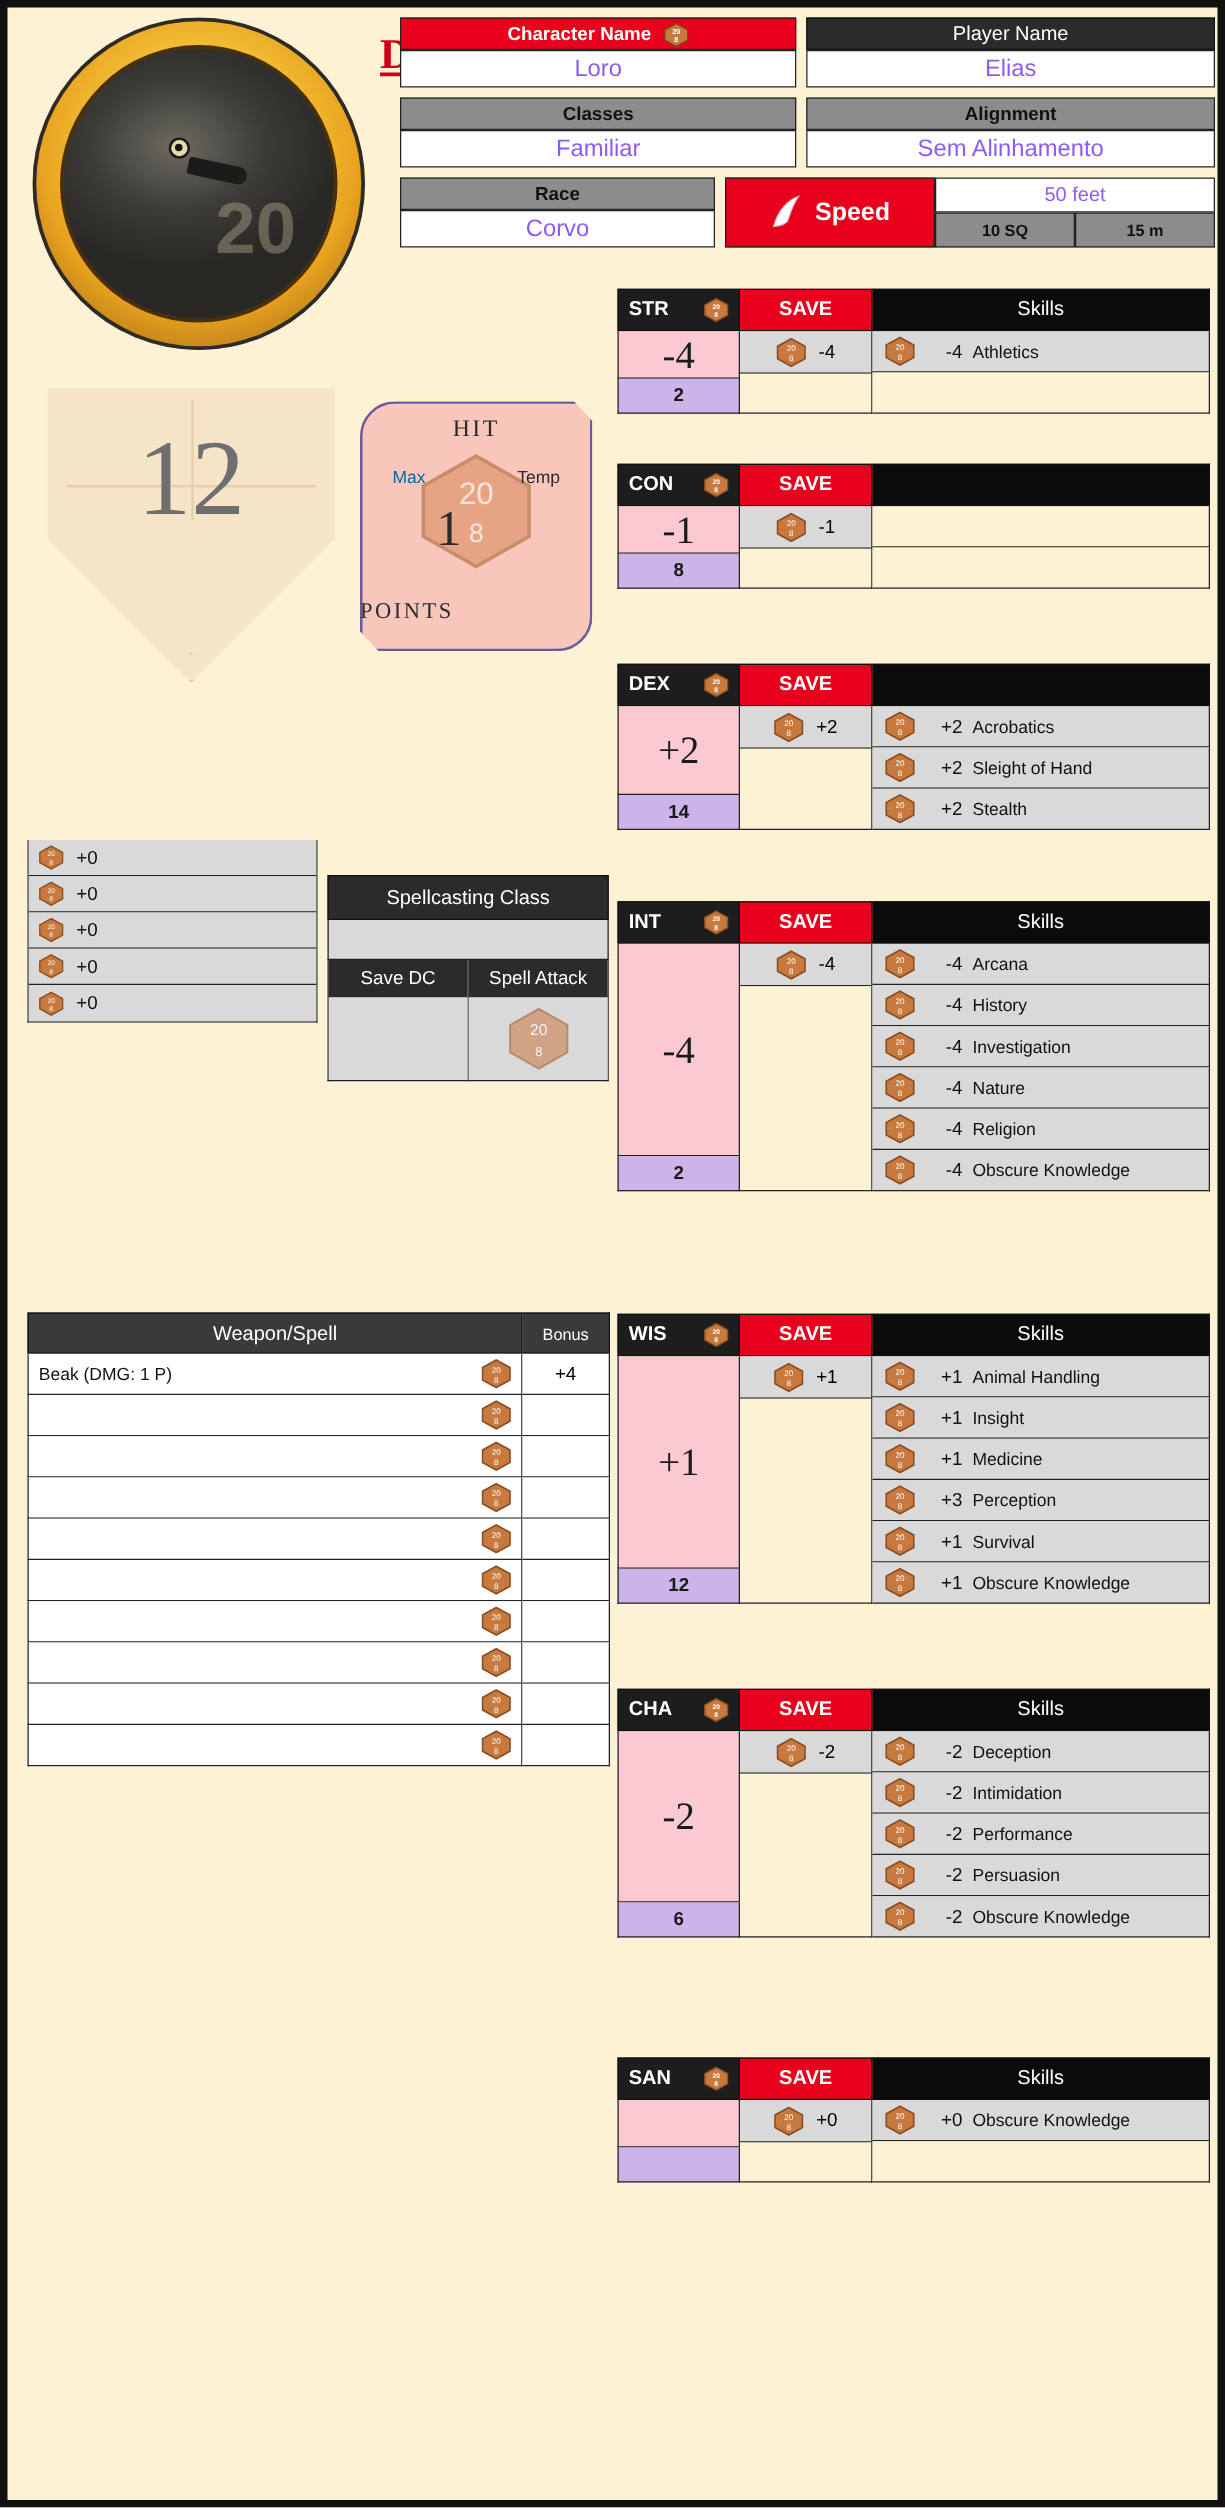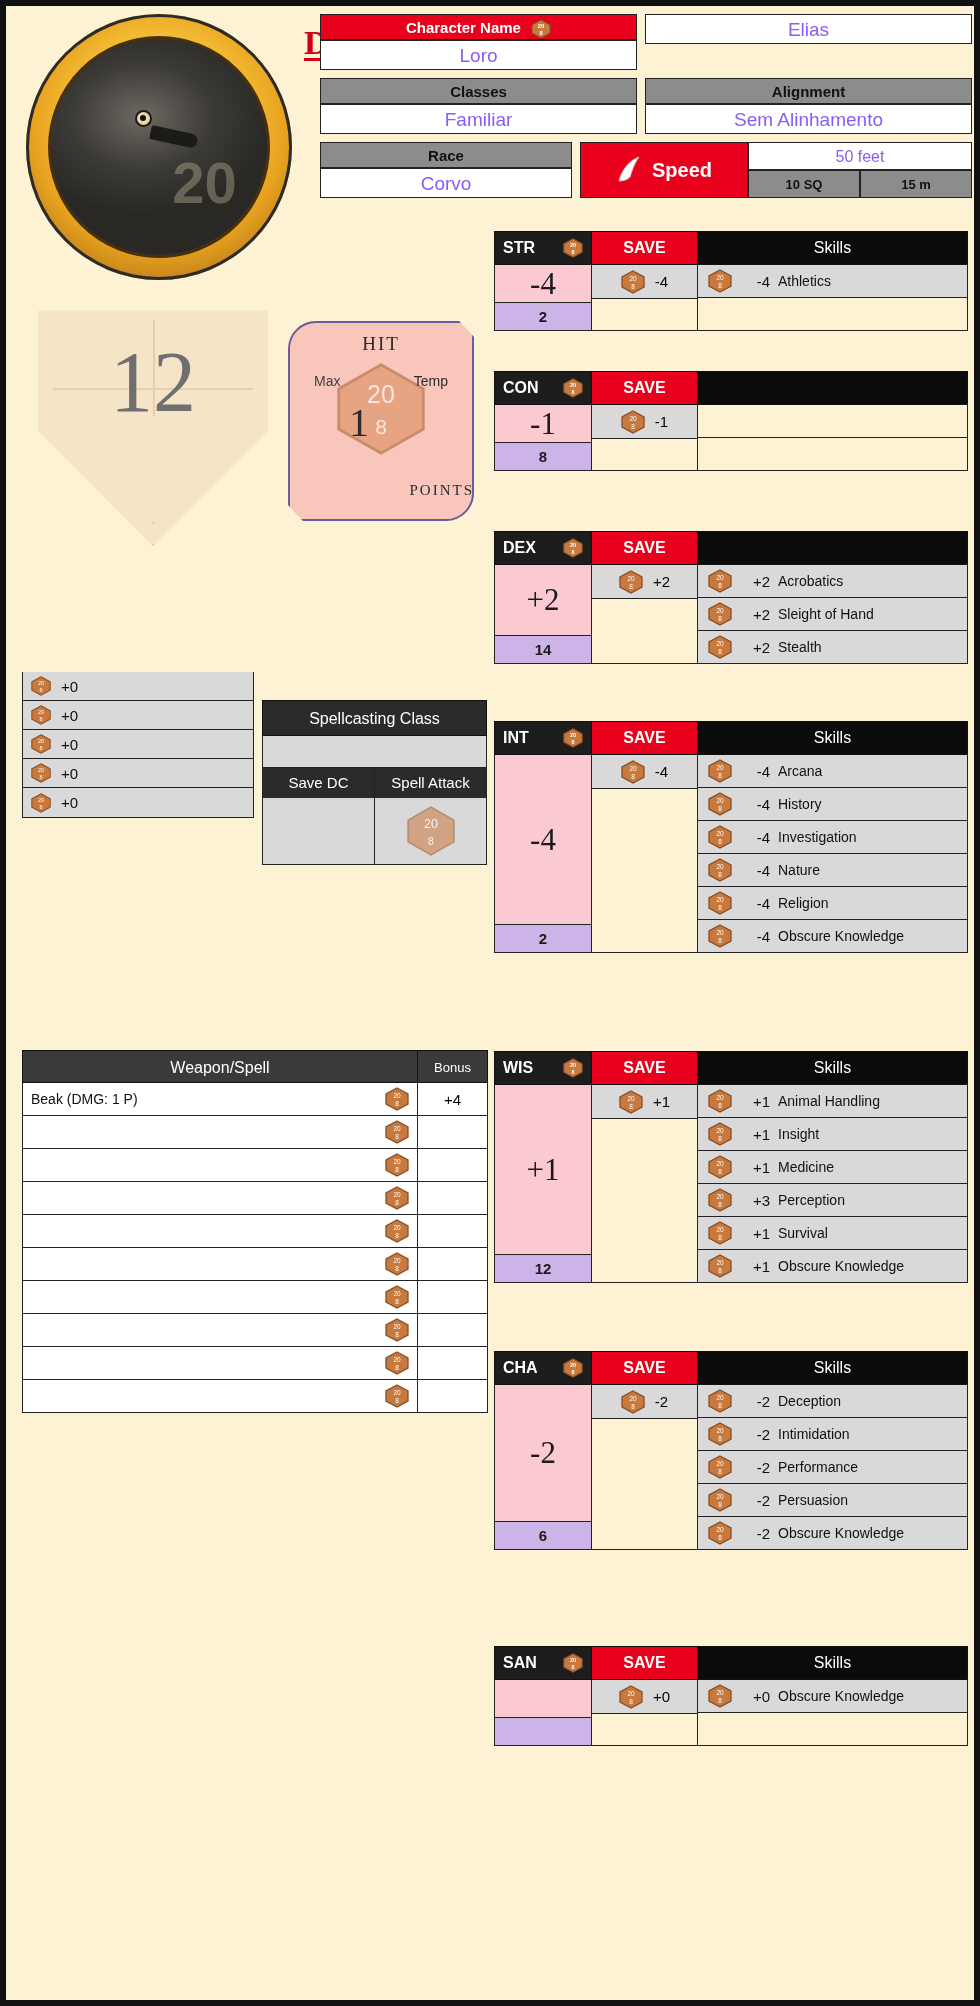--- a/index.html
+++ b/index.html
@@ -92,26 +92,26 @@
 
   
   .hp { position:absolute; left:282px; top:315px; width:186px; height:200px; }
   .hp .box {
     position:absolute; inset:0; background:#f8c6bb; border:2px solid #6c5a9e;
     border-radius:28px 10px 28px 10px;
     clip-path: polygon(0 8%, 8% 0, 92% 0, 100% 8%, 100% 92%, 92% 100%, 8% 100%, 0 92%);
   }
   .hp .title { position:absolute; left:0; right:0; top:12px; text-align:center;
     font-family:"Liberation Serif", serif; font-size:19px; letter-spacing:2px; color:#2b2b2b; }
-  .hp .maxlbl { position:absolute; left:26px; top:52px; font-size:14px; color:#404040; }
+  .hp .maxlbl { position:absolute; left:26px; top:52px; font-size:14px; color:#0369a1; }
   .hp .templbl { position:absolute; right:26px; top:52px; font-size:14px; color:#2b2b2b; }
   .hp .current { position:absolute; left:0; right:44px; top:78px; text-align:center;
     font-family:"Liberation Serif", serif; font-size:40px; color:#2b2b2b; }
-  .hp .points { position:absolute; left:0; right:0; bottom:22px; text-align:right;
-    font-family:"Liberation Serif", serif; font-size:15px; letter-spacing:2px; color:#2b2b2b; }
+  .hp .points { position:absolute; left:0; right:0; bottom:22px; text-align:left;
+    font-family:"Liberation Serif", serif; font-size:18px; letter-spacing:2px; color:#2b2b2b; }
   .hp .d20 {
     position:absolute; left:50%; top:44%; transform:translate(-50%,-50%);
     width:96px; height:96px; opacity:.55;
   }
 
   
   .dice { display:inline-block; width:24px; height:24px; vertical-align:middle; }
   .dice.sm { width:20px; height:20px; }
 
   
@@ -224,20 +224,21 @@
           <span>Character Name</span>
           <svg class="dice sm" style="margin-left:6px" viewBox="0 0 24 24">
             <polygon points="12,1 23,7 23,17 12,23 1,17 1,7" fill="#c8793d" stroke="#7d4620" stroke-width="1.4"></polygon>
             <text x="12" y="11" font-size="7" fill="#fff" text-anchor="middle" font-family="Liberation Sans, sans-serif">20</text>
             <text x="12" y="19" font-size="7" fill="#fff" text-anchor="middle" font-family="Liberation Sans, sans-serif">8</text>
           </svg>
         </div>
         <div class="val">Loro</div>
       </div>
       <div style="width:330px;">
+        <div class="blackhdr" style="height:26px; line-height:26px;">Player Name</div>
         <div class="val">Elias</div>
       </div>
     </div>
 
     <div style="display:flex; gap:8px; margin-top:8px;">
       <div style="width:320px;">
         <div class="hdr">Classes</div>
         <div class="val">Familiar</div>
       </div>
       <div style="width:330px;">

